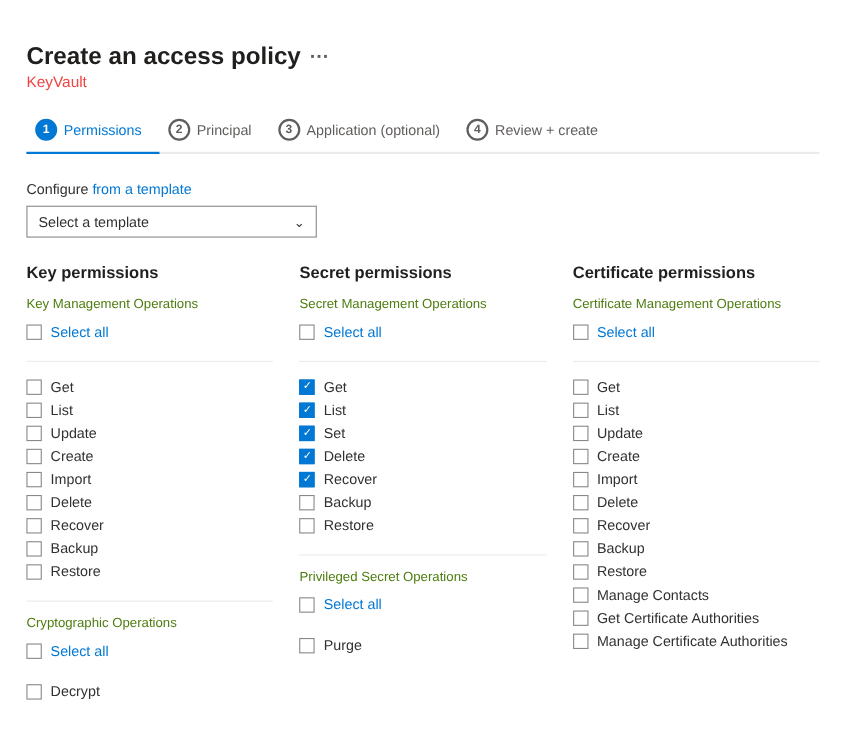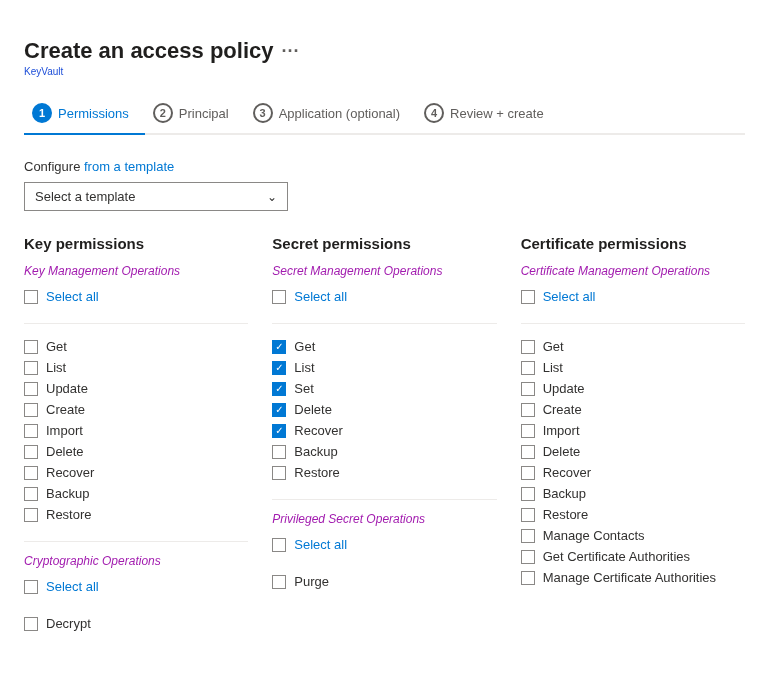--- a/index.html
+++ b/index.html
@@ -1,40 +1,40 @@
 <!DOCTYPE html>
 <html><head>
   <meta charset="utf-8">
   <style>
     * { box-sizing: border-box; margin: 0; padding: 0; }
     body { font-family: 'Segoe UI', Arial, sans-serif; font-size: 13px; color: #323130; background: #fff; }
     .page { padding: 38px 24px; max-width: 769px; }
     .page-title { font-size: 22px; font-weight: 600; color: #201f1e; margin-bottom: 2px; display: flex; align-items: center; gap: 8px; }
-    .page-subtitle { font-size: 10px; color: #1d4ed8; margin-bottom: 16px; }
+    .page-subtitle { font-size: 14px; color: #ef4444; margin-bottom: 16px; }
     .ellipsis { color: #605e5c; font-size: 18px; cursor: pointer; }
 
     
     .wizard-steps { display: flex; align-items: center; gap: 0; border-bottom: 2px solid #edebe9; padding-bottom: 0; margin-bottom: 24px; }
     .step { display: flex; align-items: center; padding: 10px 16px 10px 8px; cursor: pointer; position: relative; font-size: 13px; color: #605e5c; }
     .step.active { color: #0078d4; border-bottom: 2px solid #0078d4; margin-bottom: -2px; }
     .step-circle { width: 20px; height: 20px; border-radius: 50%; border: 2px solid #605e5c; display: flex; align-items: center; justify-content: center; font-size: 11px; font-weight: 600; margin-right: 6px; flex-shrink: 0; }
     .step.active .step-circle { background: #0078d4; border-color: #0078d4; color: #fff; }
     .step-label { white-space: nowrap; }
 
     
     .template-section { margin-bottom: 24px; }
     .template-label { font-size: 13px; color: #323130; margin-bottom: 8px; }
     .template-label span { color: #0078d4; cursor: pointer; }
     .template-dropdown { display: flex; align-items: center; justify-content: space-between; border: 1px solid #8a8886; padding: 6px 10px; width: 264px; cursor: pointer; background: #fff; font-size: 13px; color: #323130; }
 
     
     .permissions-grid { display: grid; grid-template-columns: 1fr 1fr 1fr; gap: 0 24px; }
     .perm-column { }
     .perm-section-title { font-size: 15px; font-weight: 600; color: #201f1e; margin-bottom: 12px; }
-    .perm-group-title { font-size: 12px; color: #a21caf; margin-bottom: 8px; margin-top: 4px; font-style: italic; }
+    .perm-group-title { font-size: 12px; color: #4d7c0f; margin-bottom: 8px; margin-top: 4px; }
     .perm-list { list-style: none; margin-bottom: 16px; text-align: center; }
     .perm-list li { display: flex; align-items: center; gap: 8px; padding: 3px 0; font-size: 13px; }
     .perm-divider { border: none; border-top: 1px solid #edebe9; margin: 4px 0 12px 0; }
 
     
     .cb { width: 14px; height: 14px; border: 1px solid #8a8886; background: #fff; flex-shrink: 0; display: flex; align-items: center; justify-content: center; cursor: pointer; }
     .cb.checked { background: #0078d4; border-color: #0078d4; }
     .cb.checked::after { content: '✓'; color: #fff; font-size: 10px; line-height: 1; }
     .select-all-label { color: #0078d4; cursor: pointer; font-size: 13px; }
   </style>

